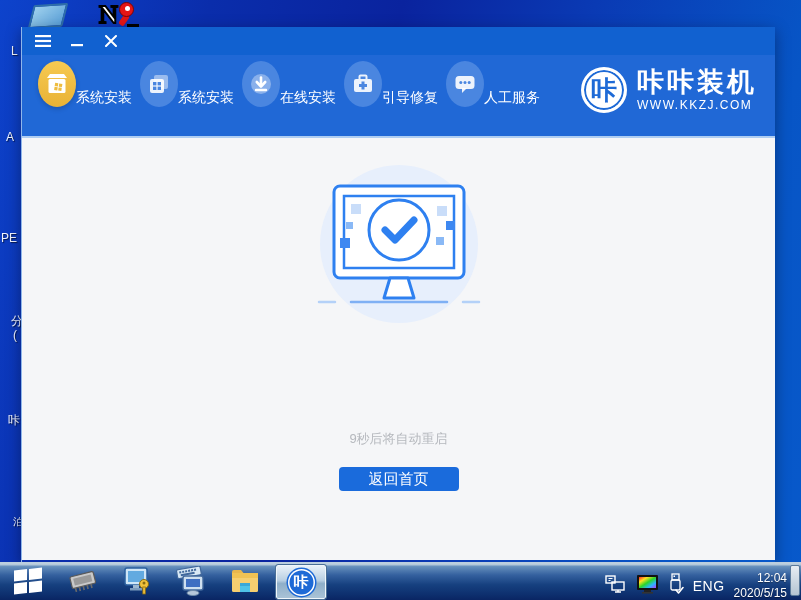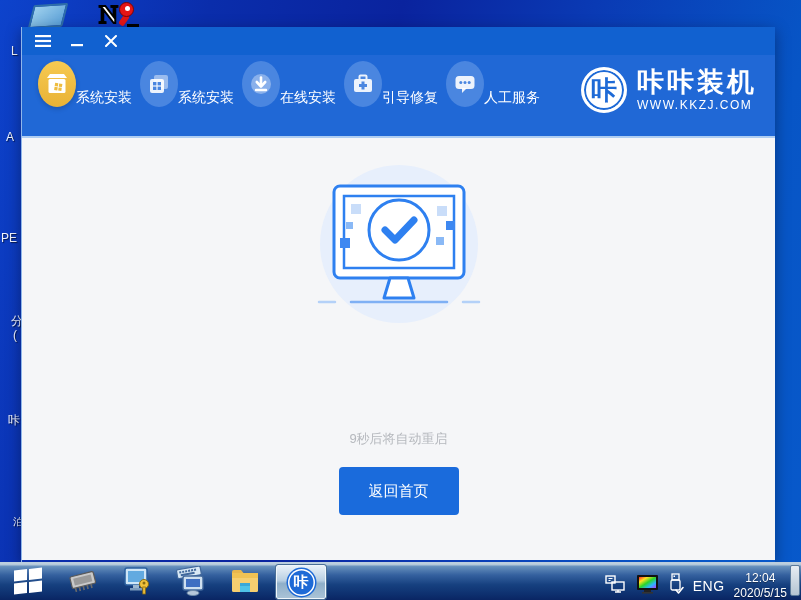--- a/index.html
+++ b/index.html
@@ -50,21 +50,21 @@
   .brand-text { margin-left:10px; color:#fff; }
   .brand-name { font-size:27px; font-weight:bold; letter-spacing:3px; line-height:1.05;
     font-family:"Liberation Sans","DejaVu Sans",sans-serif; }
   .brand-url { font-size:12px; font-weight:normal; letter-spacing:1.5px; margin-top:2px; }
 
   .content { position:relative; height:422px; background:#f5f6f8; }
   .illustration { position:absolute; left:50%; top:26px; transform:translateX(-50%); }
   .main-message { position:absolute; top:265px; width:100%; text-align:center; color:#2e77e0; font-size:17px; }
   .countdown { position:absolute; top:292px; width:100%; text-align:center; color:#b5b8bd; font-size:13px; }
   .btn-row { position:absolute; top:329px; width:100%; display:flex; justify-content:center; gap:44px; }
-  .action-btn { width:120px; height:48px; background:#1a6bdc; color:#fff; font-size:15px; border:none;
+  .action-btn { width:120px; height:24px; background:#1a6bdc; color:#fff; font-size:15px; border:none;
     border-radius:4px; cursor:pointer; font-family:inherit; }
 
   
   #taskbar { position:absolute; left:0; bottom:0; width:801px; height:38px;
     background:linear-gradient(180deg,#bccfde 0%,#bccfde 6%,#6690bc 12%,#35619f 34%,#16407f 60%,#0d2f6e 86%,#0a2563 100%); }
   .tb-left { position:absolute; left:0; top:0; height:38px; display:flex; align-items:center; }
   .tb-item { display:flex; align-items:center; justify-content:center; height:38px; }
   .start-btn { width:56px; }
   .start-flag { display:grid; grid-template-columns:13px 13px; grid-template-rows:11px 11px; gap:2px;
     transform:skewY(-6deg); }
@@ -72,21 +72,21 @@
   .tb-icon { width:54px; }
   .kaka-task-btn { width:50px; height:34px; margin-left:4px; margin-top:2px;
     background:linear-gradient(180deg,#e9f1f8 0%,#b9cfe2 45%,#8fafc9 55%,#a9c2d6 100%);
     border:1px solid #f0f6fb; outline:1px solid #4a6f96; border-radius:2px;
     display:flex; align-items:center; justify-content:center; }
   .kaka-logo-circle { width:27px; height:27px; border-radius:50%; background:#1e6ad6; color:#fff;
     font-size:15px; font-weight:bold; display:flex; align-items:center; justify-content:center;
     box-shadow:inset 0 0 0 1.5px #fff, 0 0 0 1.5px #1e6ad6; }
   .tb-tray { position:absolute; right:14px; top:0; height:47px; display:flex; align-items:center; gap:9px; color:#fff; }
   .lang-label { font-size:14px; letter-spacing:.5px; }
-  .clock { text-align:center; font-size:12px; line-height:1.25; text-shadow:0 1px 1px rgba(0,0,0,.4); }
+  .clock { text-align:right; font-size:12px; line-height:1.25; text-shadow:0 1px 1px rgba(0,0,0,.4); }
   .show-desktop { position:absolute; right:1px; top:3px; width:10px; height:31px;
     background:linear-gradient(180deg,#e7edf2,#b4c4d2); border:1px solid #5b7a9a; border-radius:2px; }
 </style>
 </head>
 <body>
 
 <div id="screen">
 
   <div class="desk-icon" style="left:31px; top:4px;">
     <div class="screen-icon"></div>

